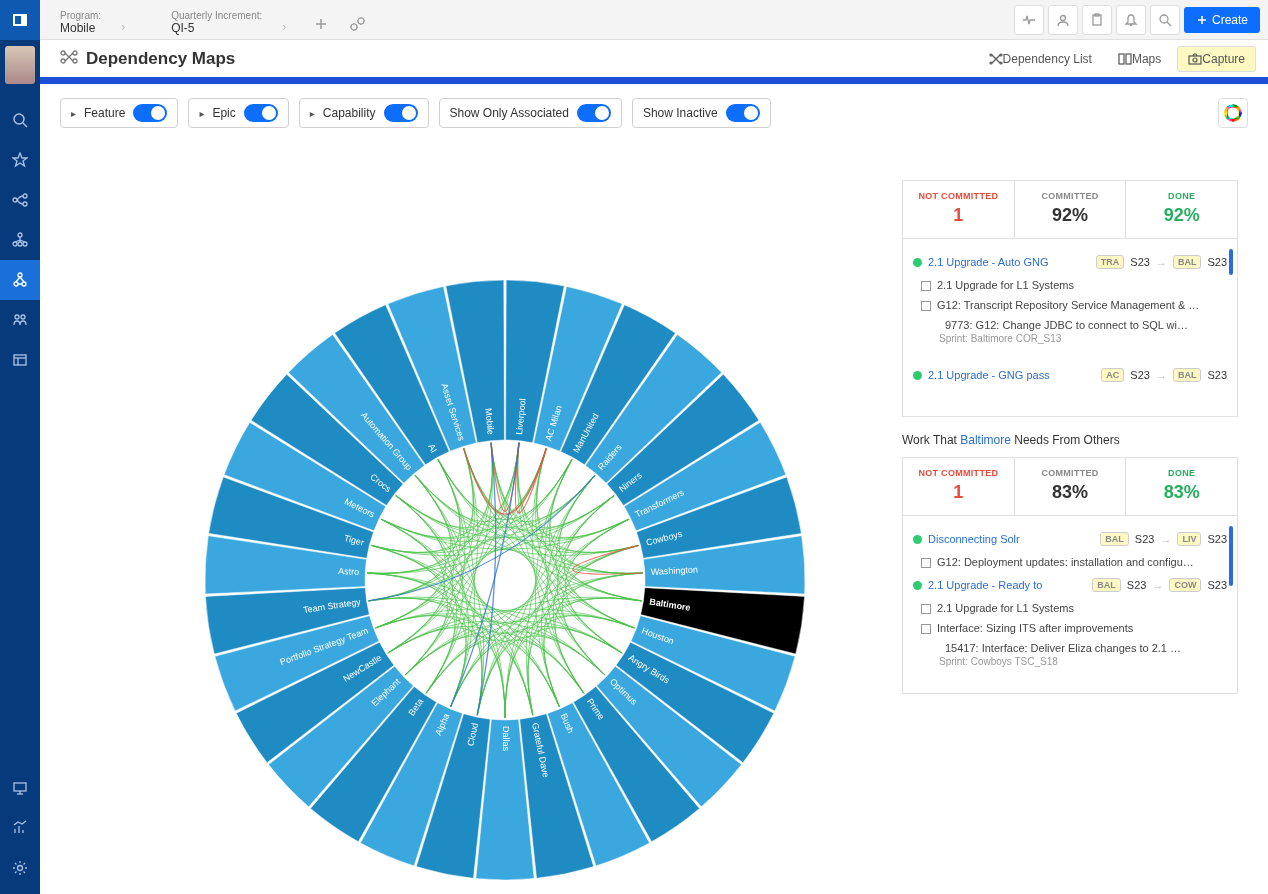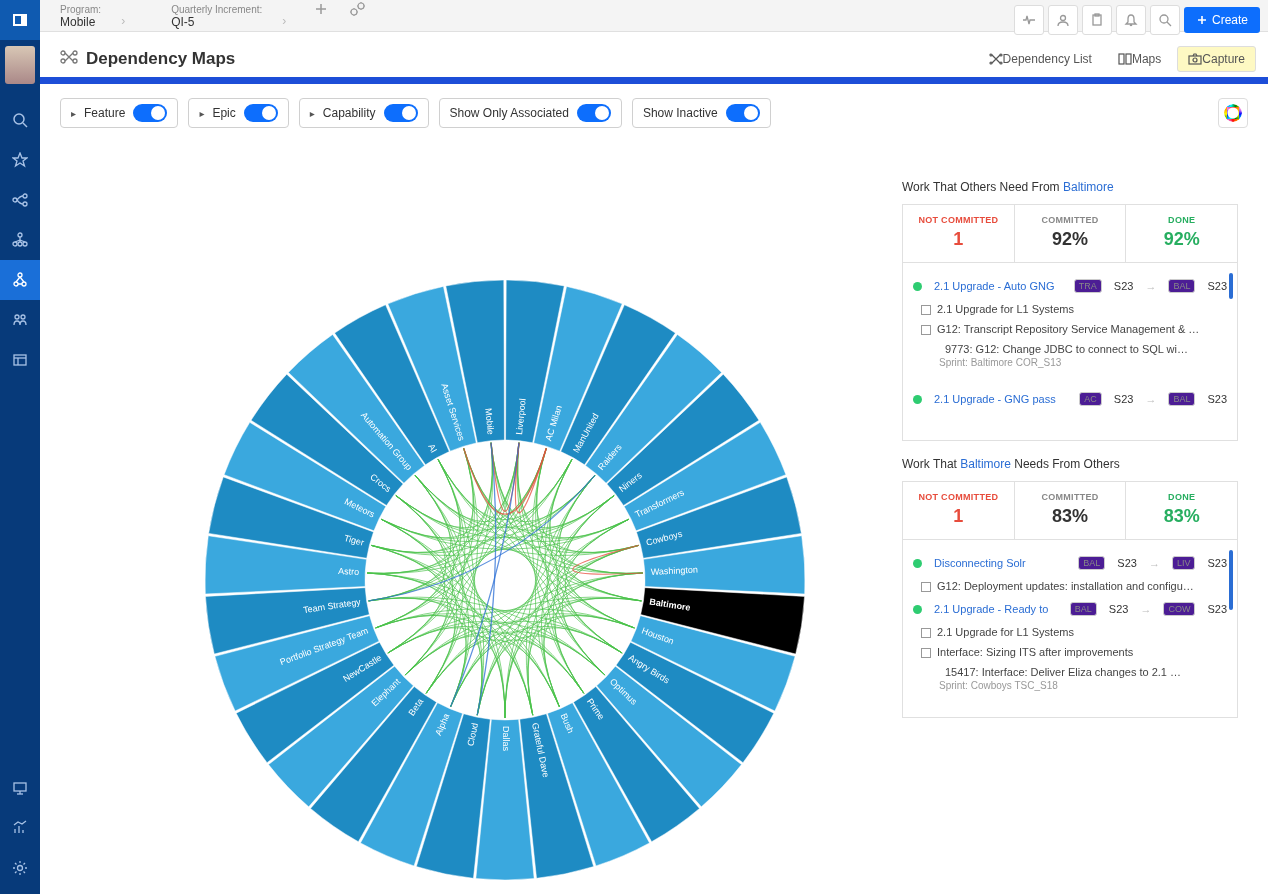--- a/index.html
+++ b/index.html
@@ -10,21 +10,21 @@
 .left-sidebar .logo { width: 40px; height: 40px; background: #0f5ab0; display:flex; align-items:center; justify-content:center; }
 .left-sidebar .avatar-box { width: 40px; height: 50px; display:flex; align-items:center; justify-content:center; }
 .left-sidebar .avatar-box .av { width: 30px; height: 38px; background: linear-gradient(#d8c7b5, #a88); border-radius: 3px; }
 .left-sidebar .nav-icons { display:flex; flex-direction:column; margin-top: 10px; }
 .left-sidebar .nav-icons .nav-icon { width: 40px; height: 40px; display:flex; align-items:center; justify-content:center; color: #a8c2e6; cursor:pointer; }
 .left-sidebar .nav-icons .nav-icon.active { background: #1a6fd8; color: #fff; }
 .left-sidebar .bottom-icons { position:absolute; bottom: 6px; left:0; width:40px; display:flex; flex-direction:column; }
 .left-sidebar .bottom-icons .nav-icon { width:40px; height:40px; display:flex; align-items:center; justify-content:center; color:#a8c2e6; cursor:pointer; }
 
 
-.top-bar { position:absolute; left:40px; top:0; right:0; height:32px; background:#f4f4f4; border-bottom:1px solid #e0e0e0; display:flex; align-items:flex-start; }
+.top-bar { position:absolute; left:40px; top:0; right:0; height:40px; background:#f4f4f4; border-bottom:1px solid #e0e0e0; display:flex; align-items:flex-end; }
 .bc { padding: 4px 20px 4px 20px; position:relative; }
 .bc .bc-label { font-size: 10px; color: #888; }
 .bc .bc-value { font-size: 12px; color: #333; }
 .bc .chev { position:absolute; right:-4px; top:14px; color:#bbb; font-size:12px; }
 .top-mid-icons { display:flex; gap:18px; margin-left: 30px; }
 .top-mid-icons .mid-icon { color:#999; cursor:pointer; }
 .top-right { position:absolute; right:8px; top:5px; display:flex; align-items:center; gap:4px; }
 .top-right .ticon { width:30px; height:30px; border:1px solid #ddd; border-radius:3px; display:flex; align-items:center; justify-content:center; color:#999; background:#fff; cursor:pointer; }
 .create-btn { background:#0d6efd; color:#fff; border:none; border-radius:3px; padding: 6px 12px; font-size:12px; cursor:pointer; display:flex; align-items:center; gap:4px; }
 
@@ -56,24 +56,24 @@
 .stats-box { border:1px solid #e0e0e0; display:flex; margin-bottom:0; }
 .stats-box .cell { flex:1; text-align:center; padding: 10px 4px 12px 4px; border-right:1px solid #e0e0e0; }
 .stats-box .cell:last-child { border-right:none; }
 .stats-box .cell .lbl { font-size:9px; font-weight:600; letter-spacing:0.3px; }
 .stats-box .cell .val { font-size:18px; font-weight:600; margin-top:4px; }
 .stats-box .cell.nc .lbl, .stats-box .cell.nc .val { color:#e74c3c; }
 .stats-box .cell.c .lbl { color:#888; } .stats-box .cell.c .val { color:#333; }
 .stats-box .cell.d .lbl, .stats-box .cell.d .val { color:#27ae60; }
 
 .items-box { border:1px solid #e0e0e0; border-top:none; padding:10px 8px; font-size:11px; color:#333; position:relative; }
-.item-row { display:flex; align-items:center; gap:12px; padding: 6px 2px; }
+.item-row { display:flex; align-items:center; gap:6px; padding: 6px 2px; }
 .item-row .dot { width:9px; height:9px; border-radius:50%; background:#2ecc71; flex-shrink:0; }
 .item-row .title { color:#2a6dd4; flex:1; overflow:hidden; white-space:nowrap; text-overflow:ellipsis; }
-.badge { border:1px solid #ccc; border-radius:3px; padding:1px 4px; font-size:9px; color:#888; background:#4c1d95; }
+.badge { border:1px solid #ccc; border-radius:3px; padding:1px 4px; font-size:9px; color:#888; background:#fef9c3;font-weight:bold; }
 .arrow-icon { color:#bbb; font-size:11px; }
 .sub-item { padding: 4px 2px 4px 10px; display:flex; align-items:flex-start; gap:6px; color:#444; }
 .sub-item .box-icon { width:10px; height:10px; border:1px solid #999; margin-top:2px; flex-shrink:0; }
 .sub-item .txt { flex:1; overflow:hidden; white-space:nowrap; text-overflow:ellipsis; font-size:11px; }
 .sub-sub { padding:4px 2px 2px 28px; }
 .sub-sub .txt { font-size:11px; color:#444; overflow:hidden; white-space:nowrap; text-overflow:ellipsis; display:block;}
 .sprint-note { font-size:10px; color:#999; padding-left:28px; padding-bottom:8px; }
 .scroll-ind { position:absolute; right:4px; width:4px; background:#2a6dd4; border-radius:2px; }
 
 </style>
@@ -502,23 +502,20 @@
         <path d="M 447.8228779896053 303.0104147002576 Q 310 310 443.5946424035362 275.4099505482966" fill="none" stroke="#e74c3c" stroke-width="1.2" stroke-opacity="0.75"></path>
         <path d="M 296.0387715657344 172.70803337191848 Q 310 310 282.2208042277649 445.1751318928442" fill="none" stroke="#2a6dd4" stroke-width="1.3" stroke-opacity="0.75"></path>
         <path d="M 323.96122843426565 172.70803337191848 Q 310 310 255.57889199436204 436.81617800359186" fill="none" stroke="#2a6dd4" stroke-width="1.3" stroke-opacity="0.75"></path>
         <path d="M 399.88940261566665 205.29137906839486 Q 310 310 173.59137124272064 330.89703329563156" fill="none" stroke="#2a6dd4" stroke-width="1.1" stroke-opacity="0.75"></path>
       </g>
     </svg>
 </div>
 
 <div class="right-panel">
 
-  <div class="panel-title">
-    <span>Work That Others Need From </span><span class="link">Baltimore</span>
-  </div>
   <div class="stats-box">
     <div class="cell nc">
         <div class="lbl">NOT COMMITTED</div>
         <div class="val">1</div>
       </div>
     <div class="cell c">
         <div class="lbl">COMMITTED</div>
         <div class="val">92%</div>
       </div>
     <div class="cell d">

